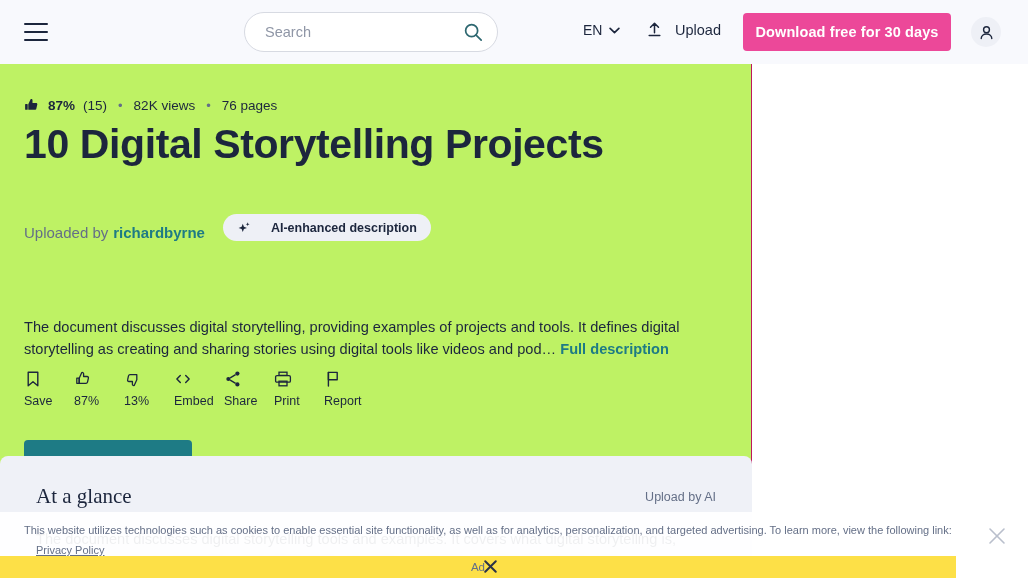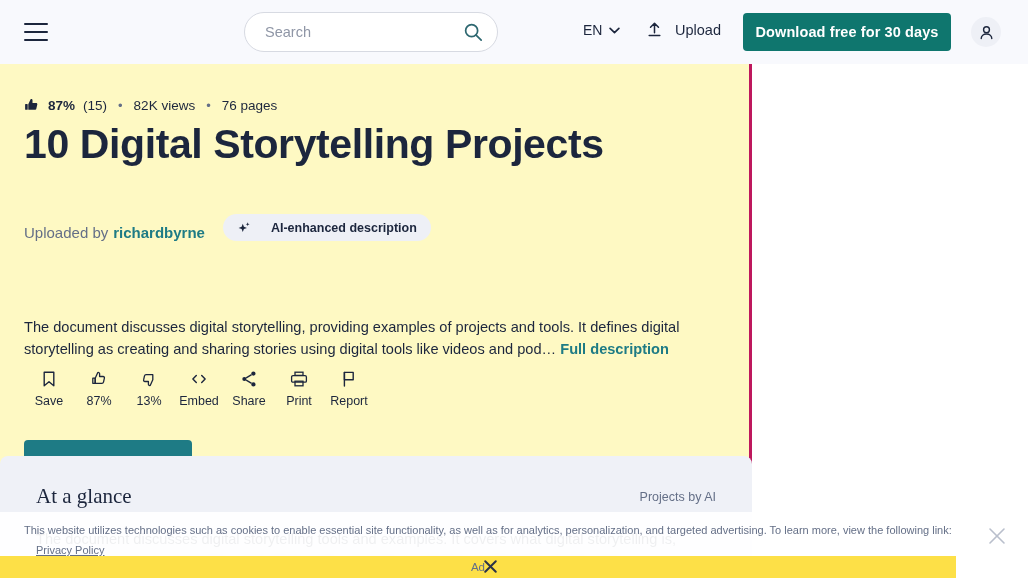--- a/index.html
+++ b/index.html
@@ -63,42 +63,42 @@
   .upload {
     position:absolute; left:646px; top:21px;
     display:flex; align-items:center; gap:12px;
     font-size:14.5px; color:#1c263d; cursor:pointer;
   }
   .upload-icon { width:17px; height:17px; }
 
   .cta {
     position:absolute; left:743px; top:13px;
     width:208px; height:38px;
-    background:#0f766e; color:#ffffff;
+    background:#ec4899; color:#ffffff;
     border:none; border-radius:4px;
     font-family:"Liberation Sans", sans-serif;
     font-size:14.5px; font-weight:bold;
     cursor:pointer;
     letter-spacing:0.1px;
   }
 
   .avatar-btn {
     position:absolute; left:971px; top:17px;
     width:30px; height:30px; border-radius:50%;
     background:#eef0f6;
     display:flex; align-items:center; justify-content:center;
     cursor:pointer;
   }
 
   
   .content {
     position:absolute; top:64px; left:0;
     width:752px; height:514px;
-    background:#fef9c3;
-    border-right:3px solid #be185d;
+    background:#bef264;
+    border-right:1px solid #be185d;
   }
 
   .stats {
     position:absolute; left:24px; top:33px;
     display:flex; align-items:center; gap:8px;
     font-size:13.5px; color:#1c263d;
   }
   .stats .thumb { width:16px; height:16px; }
   .stats b { font-weight:bold; }
   .stats .paren { color:#1c263d; }
@@ -137,21 +137,21 @@
     font-size:14.6px; line-height:22px; color:#1c263d;
   }
   .desc .full { color:#1e7b85; font-weight:bold; cursor:pointer; }
 
   .actions {
     position:absolute; left:24px; top:306px;
     display:flex; gap:0;
   }
   .action {
     width:50px;
-    display:flex; flex-direction:column; align-items:center; gap:6px;
+    display:flex; flex-direction:column; align-items:flex-start; gap:6px;
     cursor:pointer;
   }
   .action svg { width:18px; height:18px; }
   .action .a-label { font-size:12.5px; color:#1c263d; }
 
   .dl-btn {
     position:absolute; left:24px; top:376px;
     width:168px; height:45px;
     background:#1e7b85; color:#fff;
     border:none; border-radius:4px;
@@ -409,21 +409,21 @@
       <line x1="4.6" y1="4.6" x2="9" y2="9" stroke="#1c263d" stroke-width="1.9" stroke-linecap="round"></line>
       <line x1="17.4" y1="4.6" x2="13" y2="9" stroke="#1c263d" stroke-width="1.9" stroke-linecap="round"></line>
       <line x1="4.6" y1="17.4" x2="9" y2="13" stroke="#1c263d" stroke-width="1.9" stroke-linecap="round"></line>
       <line x1="17.4" y1="17.4" x2="13" y2="13" stroke="#1c263d" stroke-width="1.9" stroke-linecap="round"></line>
     </svg>
   </button>
 </div>
 
 <div class="glance">
   <div class="glance-title">At a glance</div>
-  <div class="glance-powered">Projects by AI</div>
+  <div class="glance-powered">Upload by AI</div>
   <div class="glance-body">The document discusses digital storytelling tools and examples. It covers what digital storytelling is,</div>
   <div class="glance-blur">different projects as examples, and which tools can help in creating multimedia stories and</div>
 </div>
 
 <div class="cookie">
   <div class="cookie-text">
     <span>This website utilizes technologies such as cookies to enable essential site functionality, as well as for analytics, personalization, and targeted advertising. To learn more, view the following link: </span><span class="pp">Privacy Policy</span>
   </div>
 </div>
 <button class="cookie-close">

